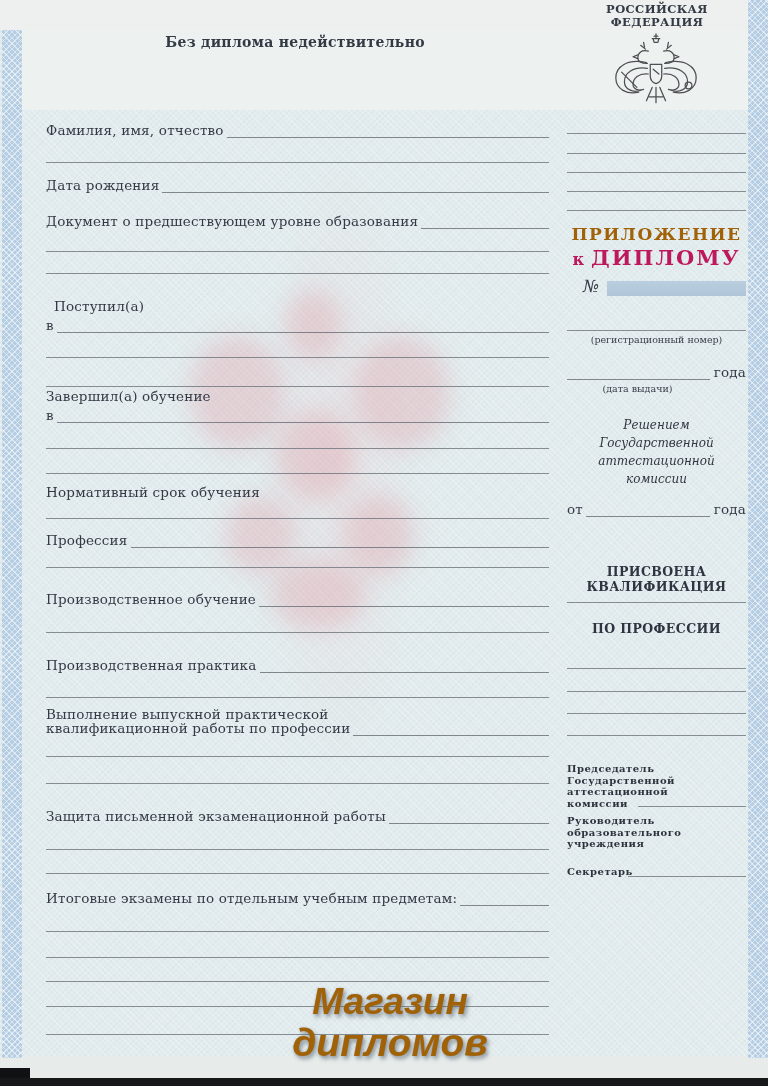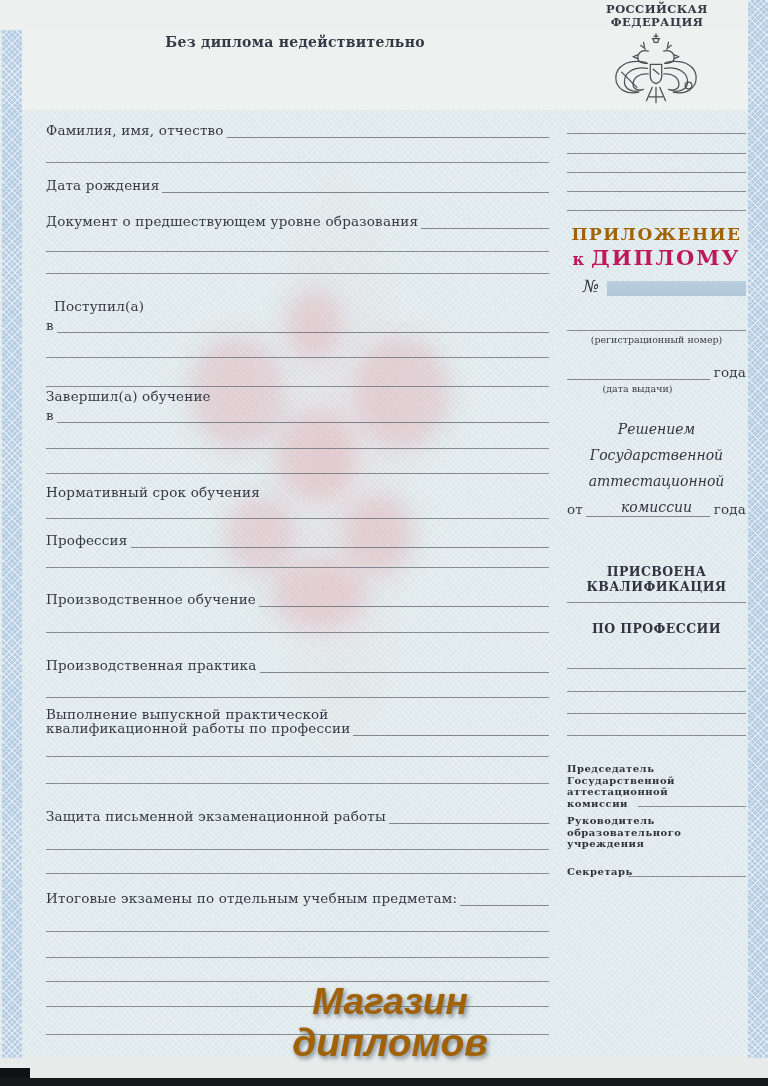--- a/index.html
+++ b/index.html
@@ -34,21 +34,21 @@
   .multiline{white-space:pre-line;}
   .hdr-note{font-weight:bold;font-size:14px;letter-spacing:.3px;}
   .country{font-weight:bold;font-size:11.5px;line-height:13px;letter-spacing:.4px;text-align:center;}
   .suppl1{font-size:17px;font-weight:600;letter-spacing:1.5px;color:#a16207;}
   .suppl2{font-size:21px;font-weight:600;letter-spacing:2px;color:#be185d;}
   .suppl2 .small-k{font-size:16px;font-weight:600;letter-spacing:0;margin-right:7px;}
   .numsign{font-style:italic;font-size:17px;}
   .numbox{position:absolute;left:607px;top:281px;width:139px;height:15px;z-index:3;
           background:linear-gradient(180deg,#b9cedf,#b0c6d8);}
   .caption{font-size:9.5px;color:#3a414b;}
-  .ital{font-style:italic;font-size:14px;line-height:26px;color:#303741;}
+  .ital{font-style:italic;font-size:12px;line-height:18px;color:#303741;}
   .caps{font-size:12.5px;font-weight:600;letter-spacing:.4px;color:#2e3540;}
   .sig{font-size:10px;font-weight:bold;line-height:11.5px;letter-spacing:.5px;color:#2d333d;text-align:left;}
   .wm{position:absolute;z-index:5;left:240px;top:982px;width:300px;text-align:center;
       font-family:"Liberation Sans","DejaVu Sans",sans-serif;font-weight:bold;font-style:italic;
       color:#a16207;text-shadow:2px 3px 4px rgba(90,100,112,.65),0 0 2px rgba(120,130,140,.4);}
   .wm .l1{font-size:37px;line-height:40px;}
   .wm .l2{font-size:39px;line-height:42px;}
   .pinkwash{position:absolute;left:230px;top:120px;width:220px;height:860px;z-index:0;pointer-events:none;
       background:radial-gradient(ellipse 50% 50% at 50% 40%, rgba(238,186,192,.20), rgba(238,186,192,0) 70%);}
   svg.eagle{position:absolute;z-index:3;}

